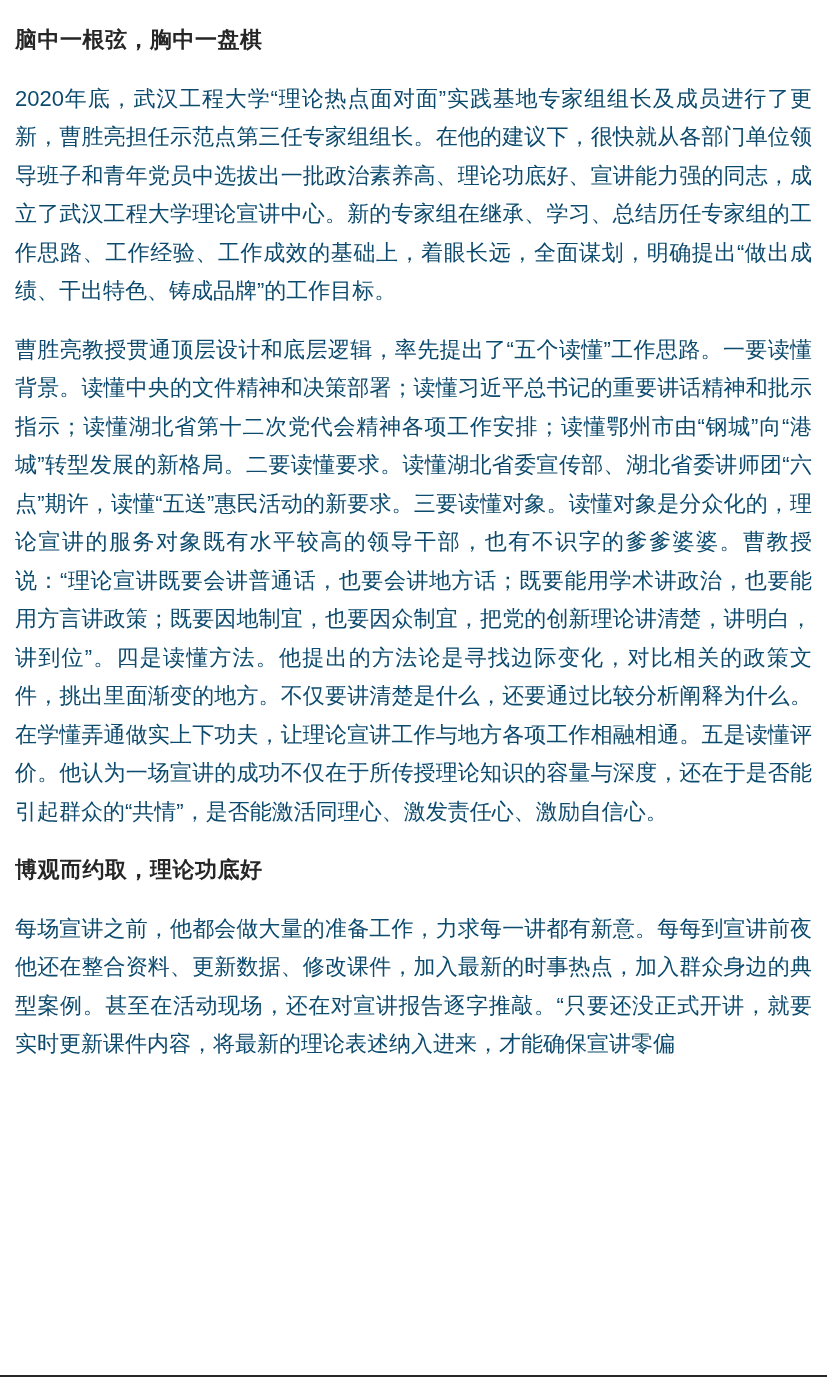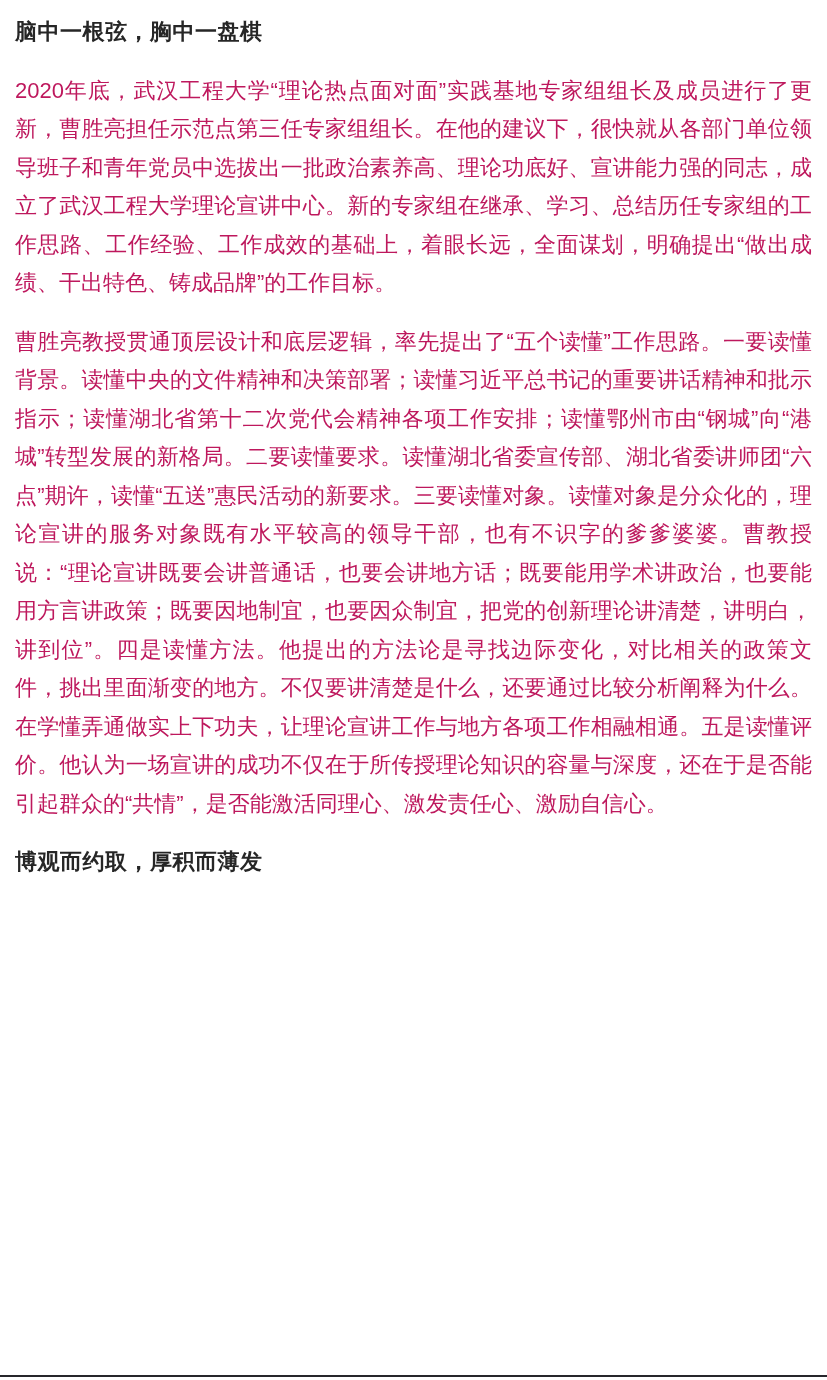--- a/index.html
+++ b/index.html
@@ -23,26 +23,26 @@
   }
   .article h3 {
     font-size: 22px;
     line-height: 38.5px;
     font-weight: bold;
     color: #262626;
     margin: 20px 0;
     letter-spacing: 0.5px;
   }
   .article h3.first {
-    margin-top: 4px;
+    margin-top: 12px;
   }
   .article p {
     font-size: 22px;
     line-height: 38.5px;
-    color: #be185d;
+    color: #0c4a6e;
     margin: 20px 0;
     text-align: justify;
     text-justify: inter-ideograph;
     word-break: normal;
   }
   .bottom-divider {
     position: absolute;
     left: 0;
     top: 1375px;
     width: 100%;
@@ -55,20 +55,21 @@
 
 <div class="page">
   <main class="article">
 
     <h3 class="first">脑中一根弦，胸中一盘棋</h3>
 
     <p>2020年底，武汉工程大学“理论热点面对面”实践基地专家组组长及成员进行了更新，曹胜亮担任示范点第三任专家组组长。在他的建议下，很快就从各部门单位领导班子和青年党员中选拔出一批政治素养高、理论功底好、宣讲能力强的同志，成立了武汉工程大学理论宣讲中心。新的专家组在继承、学习、总结历任专家组的工作思路、工作经验、工作成效的基础上，着眼长远，全面谋划，明确提出“做出成绩、干出特色、铸成品牌”的工作目标。</p>
 
     <p>曹胜亮教授贯通顶层设计和底层逻辑，率先提出了“五个读懂”工作思路。一要读懂背景。读懂中央的文件精神和决策部署；读懂习近平总书记的重要讲话精神和批示指示；读懂湖北省第十二次党代会精神各项工作安排；读懂鄂州市由“钢城”向“港城”转型发展的新格局。二要读懂要求。读懂湖北省委宣传部、湖北省委讲师团“六点”期许，读懂“五送”惠民活动的新要求。三要读懂对象。读懂对象是分众化的，理论宣讲的服务对象既有水平较高的领导干部，也有不识字的爹爹婆婆。曹教授说：“理论宣讲既要会讲普通话，也要会讲地方话；既要能用学术讲政治，也要能用方言讲政策；既要因地制宜，也要因众制宜，把党的创新理论讲清楚，讲明白，讲到位”。四是读懂方法。他提出的方法论是寻找边际变化，对比相关的政策文件，挑出里面渐变的地方。不仅要讲清楚是什么，还要通过比较分析阐释为什么。在学懂弄通做实上下功夫，让理论宣讲工作与地方各项工作相融相通。五是读懂评价。他认为一场宣讲的成功不仅在于所传授理论知识的容量与深度，还在于是否能引起群众的“共情”，是否能激活同理心、激发责任心、激励自信心。</p>
 
-    <h3>博观而约取，厚积而薄发</h3>
+    <h3>博观而约取，理论功底好</h3>
 
 
+    <p>每场宣讲之前，他都会做大量的准备工作，力求每一讲都有新意。每每到宣讲前夜他还在整合资料、更新数据、修改课件，加入最新的时事热点，加入群众身边的典型案例。甚至在活动现场，还在对宣讲报告逐字推敲。“只要还没正式开讲，就要实时更新课件内容，将最新的理论表述纳入进来，才能确保宣讲零偏</p>
 
   </main>
 
   <div class="bottom-divider"></div>
 </div>
 
 </body></html>

